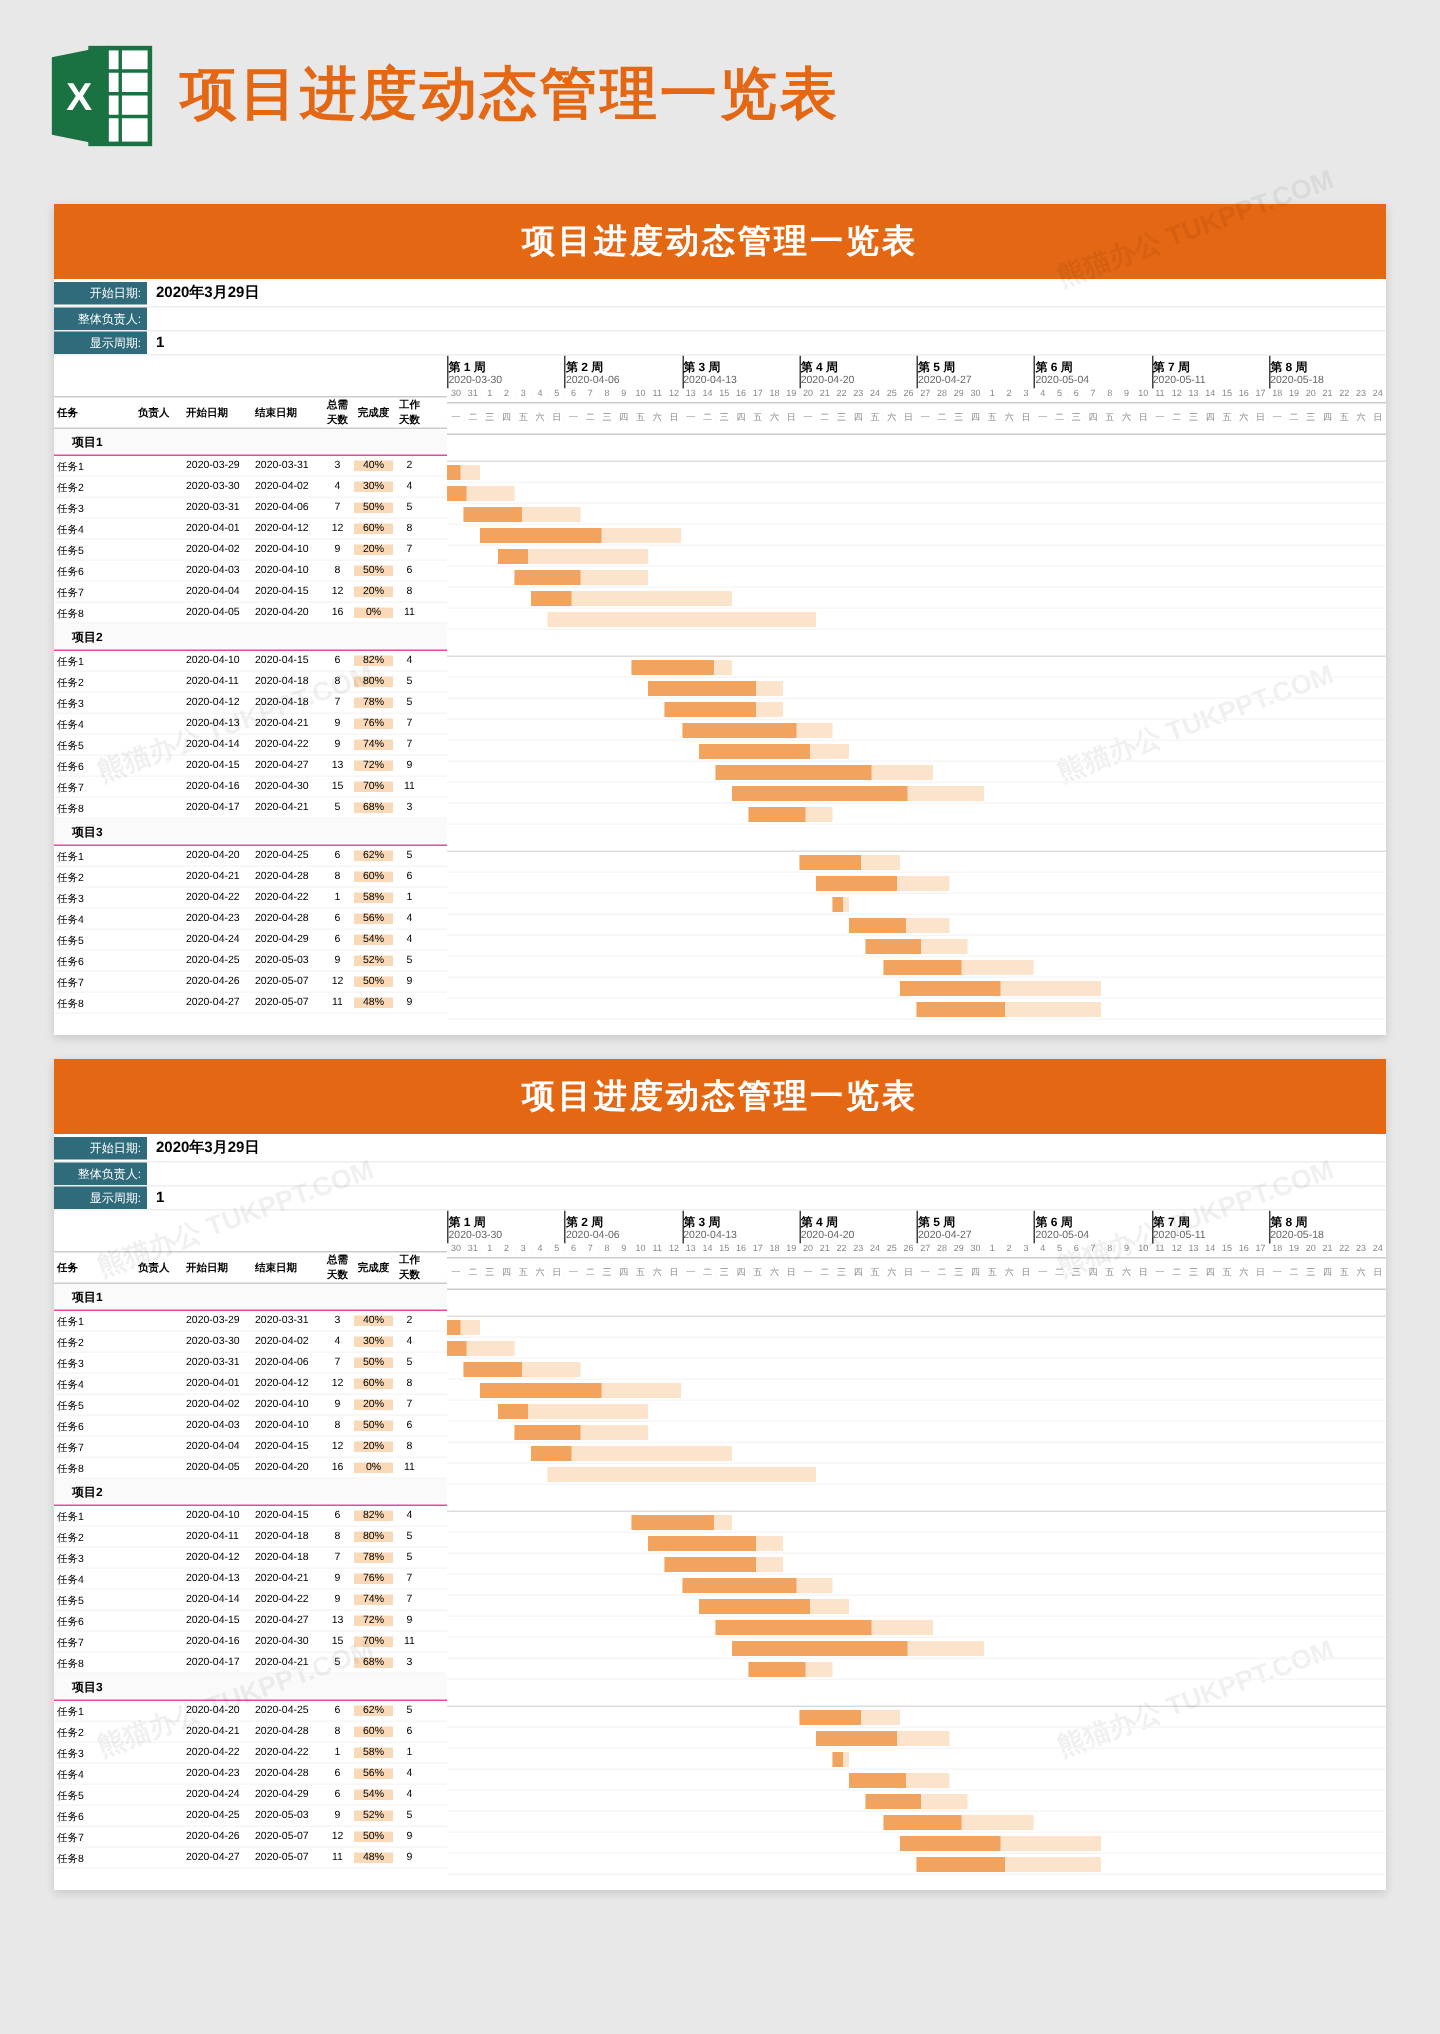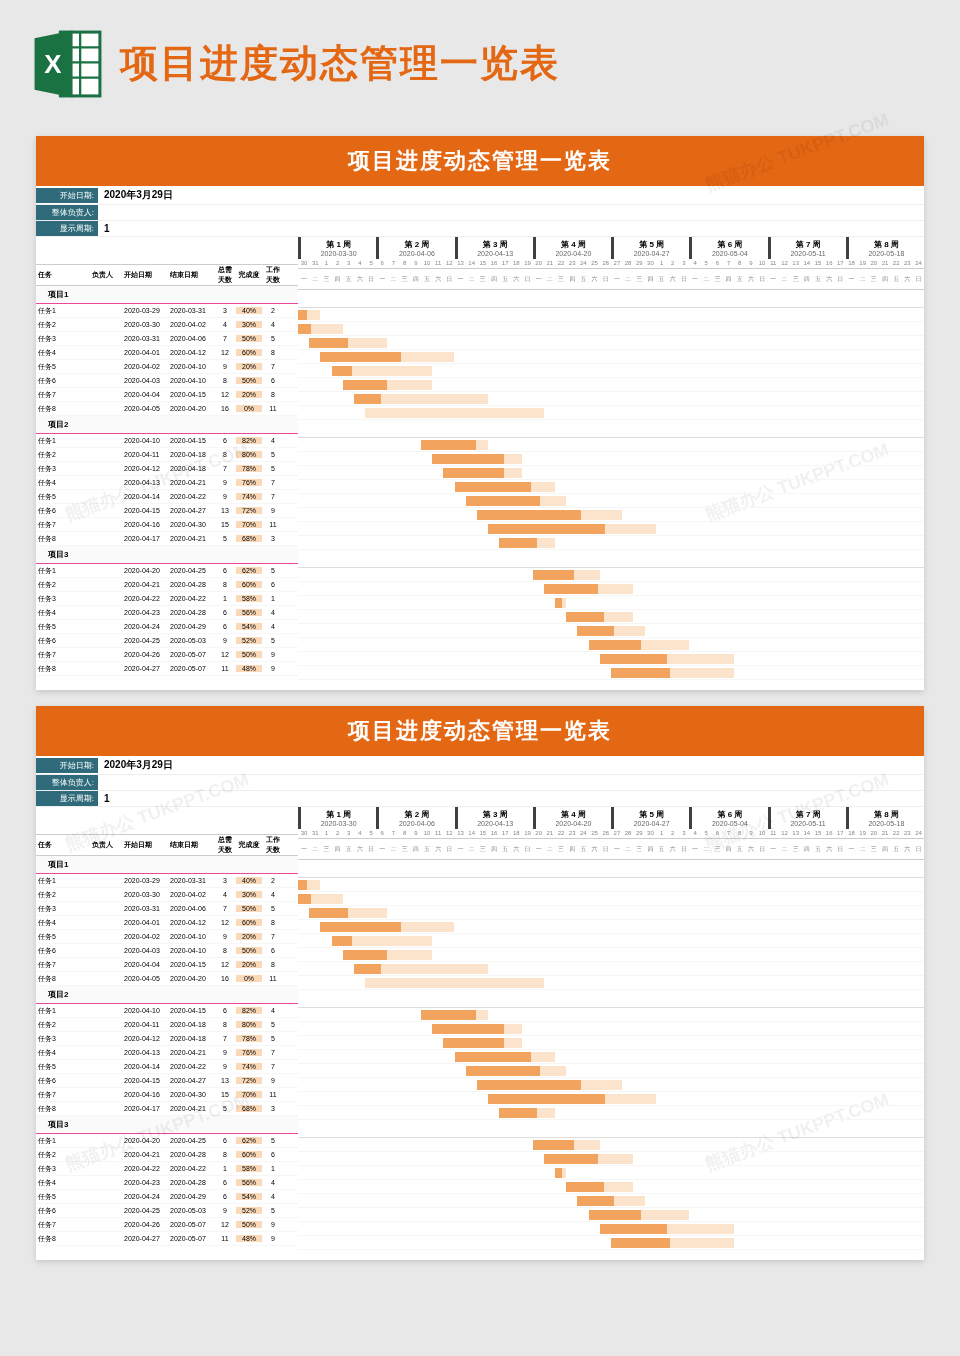--- a/index.html
+++ b/index.html
@@ -91,22 +91,21 @@
   }
   .right-col {
     flex: 1;
     overflow: hidden;
   }
   .week-head {
     display: flex;
   }
   .week-cell {
     flex: 1;
-    text-align: center;
-    border-left: 3px solid #404040;
+    border-left: 1px solid #404040;
     padding: 2px 0;
   }
   .week-cell .wlabel { font-weight: 700; font-size: 8px; }
   .week-cell .wdate { font-size: 7px; color: #666; }
   .daynum-row, .dayname-row {
     display: flex;
     font-size: 6px;
     color: #888;
   }
   .day-cell {

